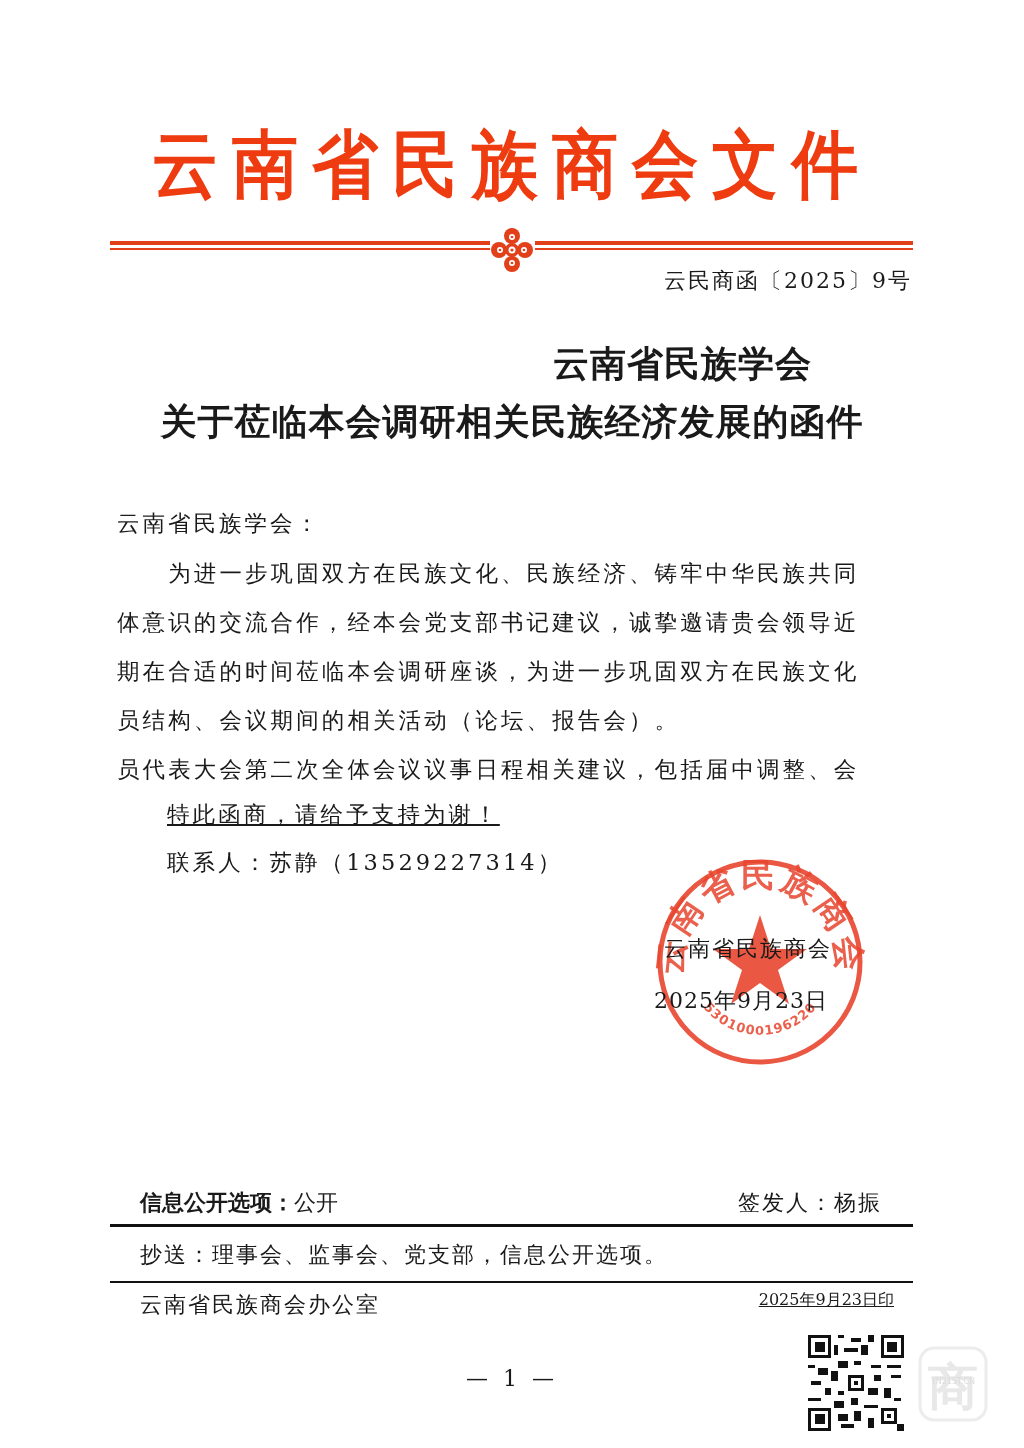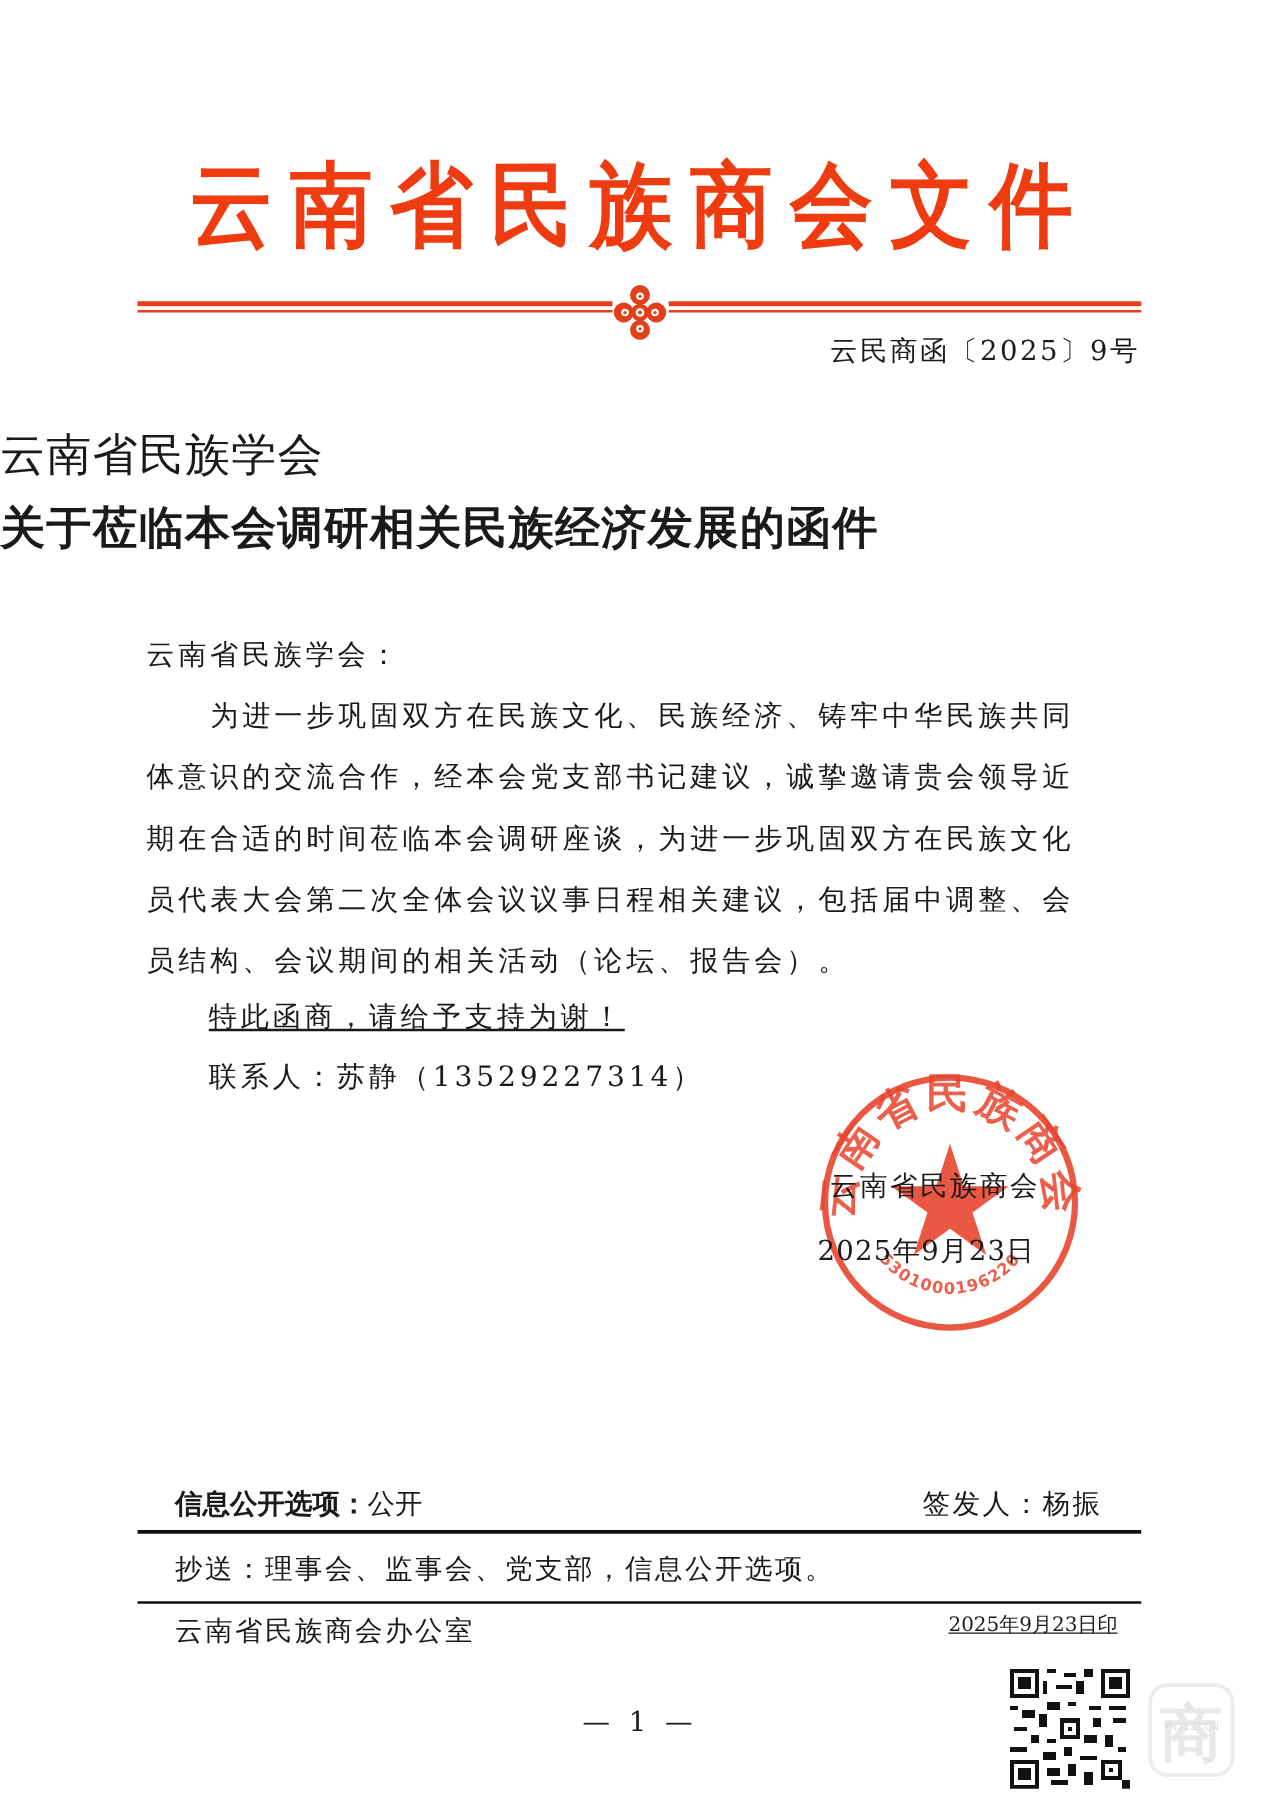--- a/index.html
+++ b/index.html
@@ -14,22 +14,22 @@
 
   .rule-left, .rule-right { top:241px; height:4px; background:#e2401a; }
   .rule-left::after, .rule-right::after { content:""; position:absolute; left:0; right:0;
     top:7px; height:2px; background:#e2401a; }
   .rule-left { left:110px; width:380px; }
   .rule-right { left:535px; width:378px; }
   .ornament { left:489px; top:226px; width:46px; height:48px; }
 
   .docno { right:112px; top:266px; font-size:22px; letter-spacing:2px; }
 
-  .title1 { left:0; width:812px; top:340px; text-align:left; font-size:36px; font-weight:normal; letter-spacing:1px; }
-  .title2 { left:0; width:1024px; top:398px; text-align:left; font-size:36px; font-weight:bold; letter-spacing:1px; }
+  .title1 { left:0; width:812px; top:340px; text-align:right; font-size:36px; font-weight:bold; letter-spacing:1px; }
+  .title2 { left:0; width:1024px; top:398px; text-align:center; font-size:36px; font-weight:bold; letter-spacing:1px; }
 
   .salut { left:117px; top:508px; font-size:22.5px; letter-spacing:3px; }
   .para { left:117px; width:796px; font-size:22.5px; letter-spacing:3.1px; line-height:49px; white-space:nowrap; }
   .p1 { top:549px; }
   .p2 { left:167px; top:790px;text-decoration:underline; }
   .p3 { left:167px; top:838px; }
 
   .seal { left:653px; top:857px; width:214px; height:210px; }
   .sign-org { left:664px; top:934px; font-size:22px; letter-spacing:2px; }
   .sign-date { left:654px; top:986px; font-size:22px; letter-spacing:1px; }
@@ -82,22 +82,22 @@
 
 <div class="abs title1">云南省民族学会</div>
 <div class="abs title2">关于莅临本会调研相关民族经济发展的函件</div>
 
 <div class="abs salut">云南省民族学会：</div>
 
 <div class="abs para p1">
   <div>　　为进一步巩固双方在民族文化、民族经济、铸牢中华民族共同</div>
   <div>体意识的交流合作，经本会党支部书记建议，诚挚邀请贵会领导近</div>
   <div>期在合适的时间莅临本会调研座谈，为进一步巩固双方在民族文化</div>
+  <div>员结构、会议期间的相关活动（论坛、报告会）。</div>
   <div>员代表大会第二次全体会议议事日程相关建议，包括届中调整、会</div>
-  <div>员结构、会议期间的相关活动（论坛、报告会）。</div>
 </div>
 <div class="abs para p2">特此函商，请给予支持为谢！</div>
 <div class="abs para p3">联系人：苏静（13529227314）</div>
 
 <svg class="abs seal" viewBox="0 0 214 210">
   <defs>
     <path id="sealArc" d="M 30 120 A 78 78 0 1 1 184 120"></path>
     <path id="sealArcBottom" d="M 50 150 A 72 72 0 0 0 164 150"></path>
   </defs>
   <circle cx="107" cy="105" r="100" fill="none" stroke="#e8452e" stroke-width="5" opacity="0.9"></circle>

